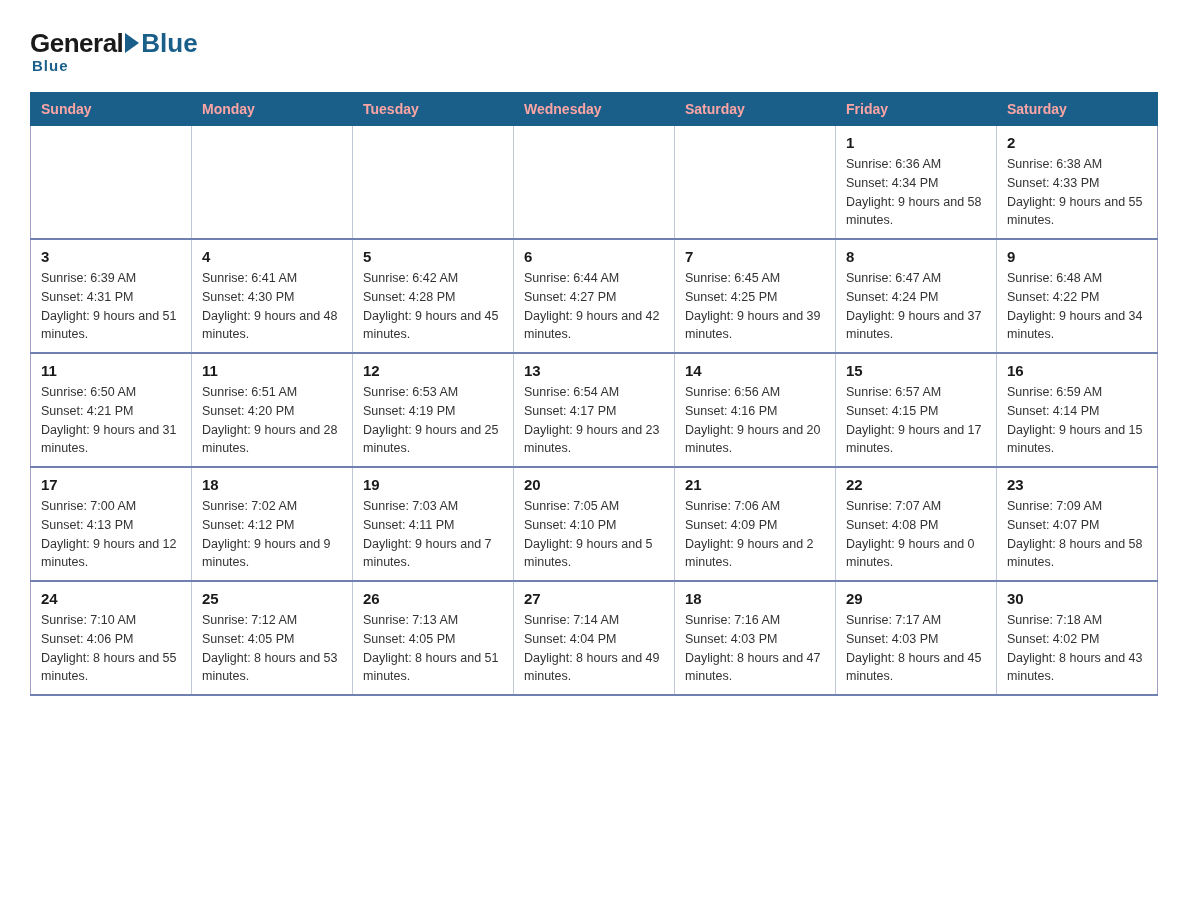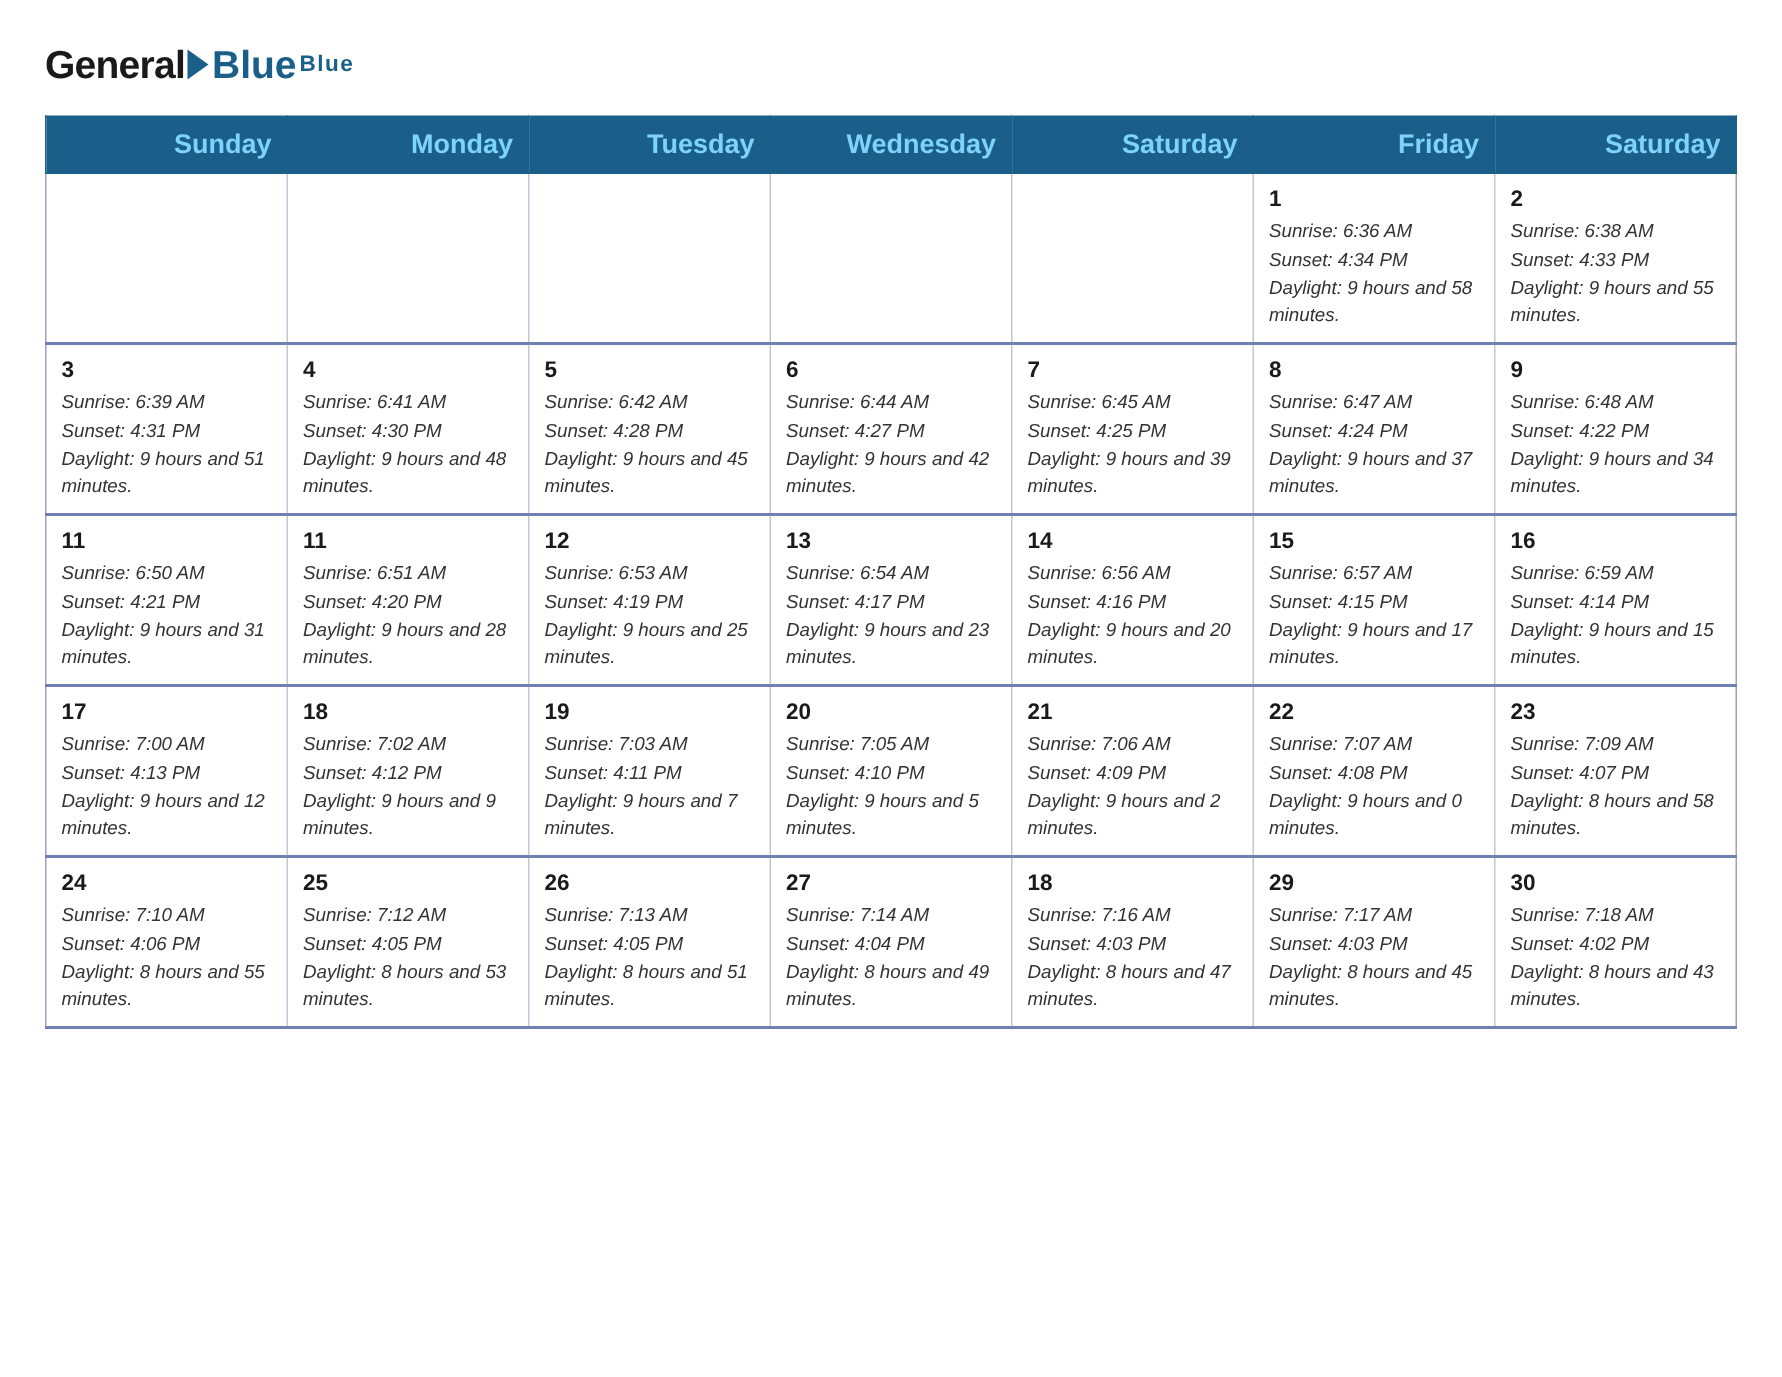--- a/index.html
+++ b/index.html
@@ -12,21 +12,22 @@
       padding: 20px 30px;
     }
     .header-area {
       display: flex;
       justify-content: space-between;
       align-items: flex-start;
       margin-bottom: 18px;
     }
     .logo {
       display: flex;
-      align-items: center;
+      flex-direction: column;
+      align-items: flex-start;
       padding-top: 8px;
     }
     .logo-top {
       display: flex;
       align-items: center;
     }
     .logo-general {
       font-size: 26px;
       font-weight: bold;
       color: #1a1a1a;
@@ -69,25 +70,25 @@
       color: #333;
       margin-top: 4px;
     }
     .calendar-table {
       width: 100%;
       border-collapse: collapse;
       border: 1px solid #a0a0c0;
     }
     .calendar-table thead tr th {
       background-color: #1a5f8a;
-      color: #7dd3fc;
-      font-size: 18px;
+      color: #fca5a5;
+      font-size: 14px;
       font-weight: bold;
       padding: 8px 10px;
-      text-align: right;
+      text-align: left;
       border: 1px solid #1a5f8a;
     }
     .calendar-table tbody tr {
       border-bottom: 2px solid #7080b0;
     }
     .calendar-table tbody tr td {
       vertical-align: top;
       padding: 8px 10px;
       border-right: 1px solid #c0c8d8;
       width: 14.28%;
@@ -103,21 +104,20 @@
       font-size: 15px;
       font-weight: bold;
       color: #1a1a1a;
       display: block;
       margin-bottom: 4px;
     }
     .day-info {
       font-size: 12.5px;
       color: #333;
       line-height: 1.5;
-      font-style: italic;
     }
     .empty-cell {
       background: #f5f5f5;
     }
   </style>
 </head>
 <body>
 
 <div class="header-area">
   <div class="logo">

